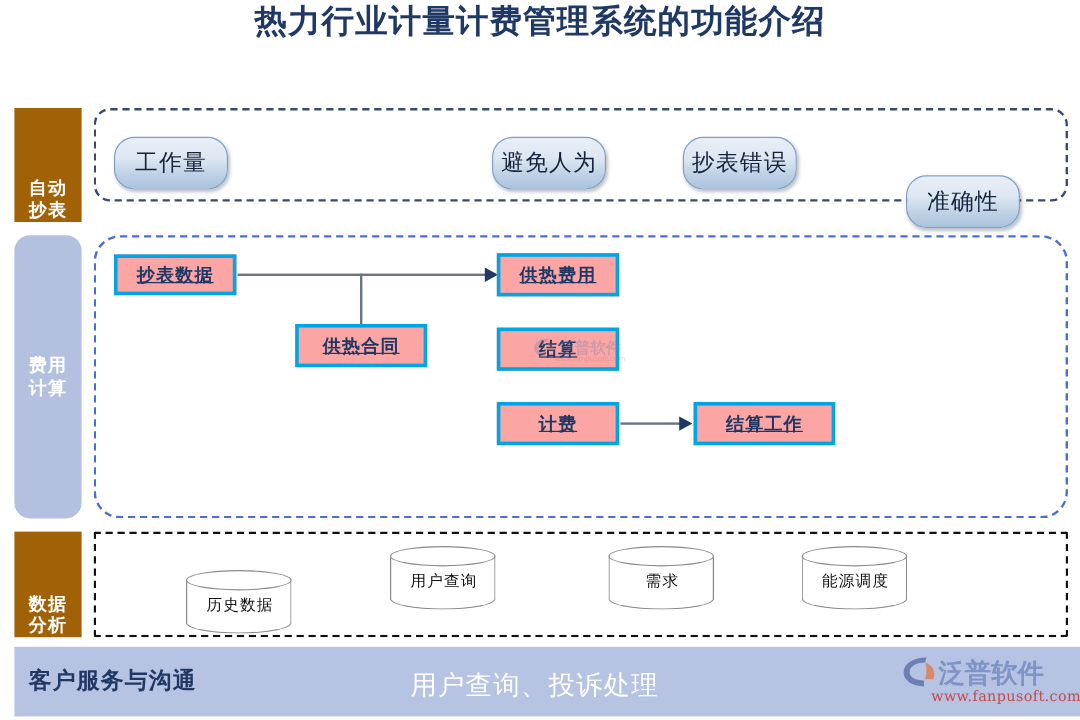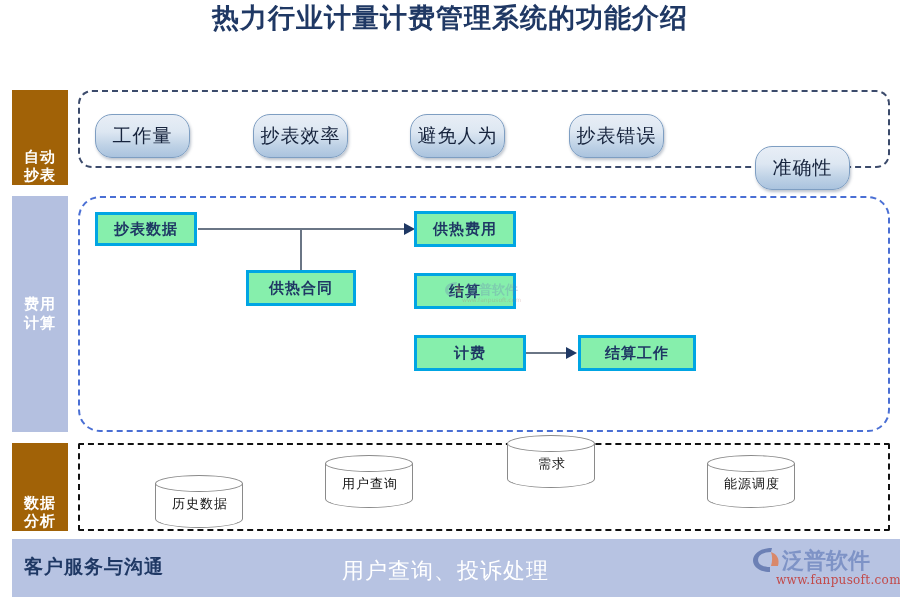--- a/index.html
+++ b/index.html
@@ -44,21 +44,21 @@
     justify-content: center;
     text-align: center;
     color: #ffffff;
     font-size: 15px;
     font-weight: bold;
     line-height: 1.25;
     letter-spacing: 1px;
   }
   .side-label span { display: block; }
   .side-gray { background: #a16207; align-items: flex-end; }
-  .side-blue { background: #b4c0e0; }
+  .side-blue { background: #b4c0e0; border-radius: 13px; }
 
   
   .dash-box { position: absolute; box-sizing: border-box; }
   .dash-navy {
     border: 2px dashed #3b4a6b;
     border-radius: 14px;
   }
   .dash-blue {
     border: 2px dashed #4a6fd4;
     border-radius: 22px;
@@ -83,30 +83,31 @@
     color: #16233c;
     letter-spacing: 1px;
     white-space: nowrap;
   }
 
   
   .cbox {
     position: absolute;
     box-sizing: border-box;
     border: 3px solid #00a5e3;
-    background: #86efac;
+    background: #fca5a5;
     display: flex;
     align-items: center;
     justify-content: center;
     font-size: 15px;
     font-weight: bold;
     color: #1f3864;
     letter-spacing: 1px;
     white-space: nowrap;
     z-index: 3;
+    text-decoration: underline;
   }
 
   
   .conn { position: absolute; z-index: 2; }
   .hline { background: #6a7585; height: 2px; }
   .vline { background: #6a7585; width: 2px; }
   .arrowhead {
     position: absolute;
     width: 0; height: 0;
     border-top: 6px solid transparent;
@@ -251,23 +252,20 @@
       <span>自动</span>
       <span>抄表</span>
     </div>
   </div>
 
   <div class="dash-box dash-navy" style="left:78px; top:90px; width:812px; height:78px;"></div>
 
   <div class="chip" style="left:95px; top:114px; width:95px; height:44px;">
     <span>工作量</span>
   </div>
-  <div class="chip" style="left:253px; top:114px; width:95px; height:44px;">
-    <span>抄表效率</span>
-  </div>
   <div class="chip" style="left:410px; top:114px; width:95px; height:44px;">
     <span>避免人为</span>
   </div>
   <div class="chip" style="left:569px; top:114px; width:95px; height:44px;">
     <span>抄表错误</span>
   </div>
   <div class="chip" style="left:755px; top:114px; width:95px; height:44px;margin-top:32px;">
     <span>准确性</span>
   </div>
 
@@ -289,21 +287,21 @@
   </div>
   <div class="cbox" style="left:246px; top:270px; width:110px; height:36px;">
     <span>供热合同</span>
   </div>
   <div class="cbox" style="left:414px; top:211px; width:102px; height:36px;">
     <span>供热费用</span>
   </div>
   <div class="cbox" style="left:414px; top:273px; width:102px; height:36px;">
     <span>结算</span>
   </div>
-  <div class="cbox" style="left:414px; top:335px; width:112px; height:36px;">
+  <div class="cbox" style="left:414px; top:335px; width:102px; height:36px;">
     <span>计费</span>
   </div>
 
   <div class="conn hline" style="left:517px; top:352px; width:55px;"></div>
   <div class="arrowhead" style="left:566px; top:347px;"></div>
 
   <div class="cbox" style="left:578px; top:335px; width:118px; height:36px;">
     <span>结算工作</span>
   </div>
 
@@ -328,26 +326,26 @@
   <div class="cyl" style="left:155px; top:475px;padding-left:12px;">
     <div class="body"></div>
     <div class="top"></div>
     <div class="lbl">历史数据</div>
   </div>
   <div class="cyl" style="left:325px; top:455px;">
     <div class="body"></div>
     <div class="top"></div>
     <div class="lbl">用户查询</div>
   </div>
-  <div class="cyl" style="left:507px; top:435px;padding-left:16px;">
+  <div class="cyl" style="left:507px; top:455px;padding-left:16px;">
     <div class="body"></div>
     <div class="top"></div>
     <div class="lbl">需求</div>
   </div>
-  <div class="cyl" style="left:707px; top:455px;">
+  <div class="cyl" style="left:668px; top:455px;">
     <div class="body"></div>
     <div class="top"></div>
     <div class="lbl">能源调度</div>
   </div>
 
   <div class="bottom-bar">
     <div class="bottom-left">客户服务与沟通</div>
     <div class="bottom-mid">用户查询、投诉处理</div>
   </div>
 

